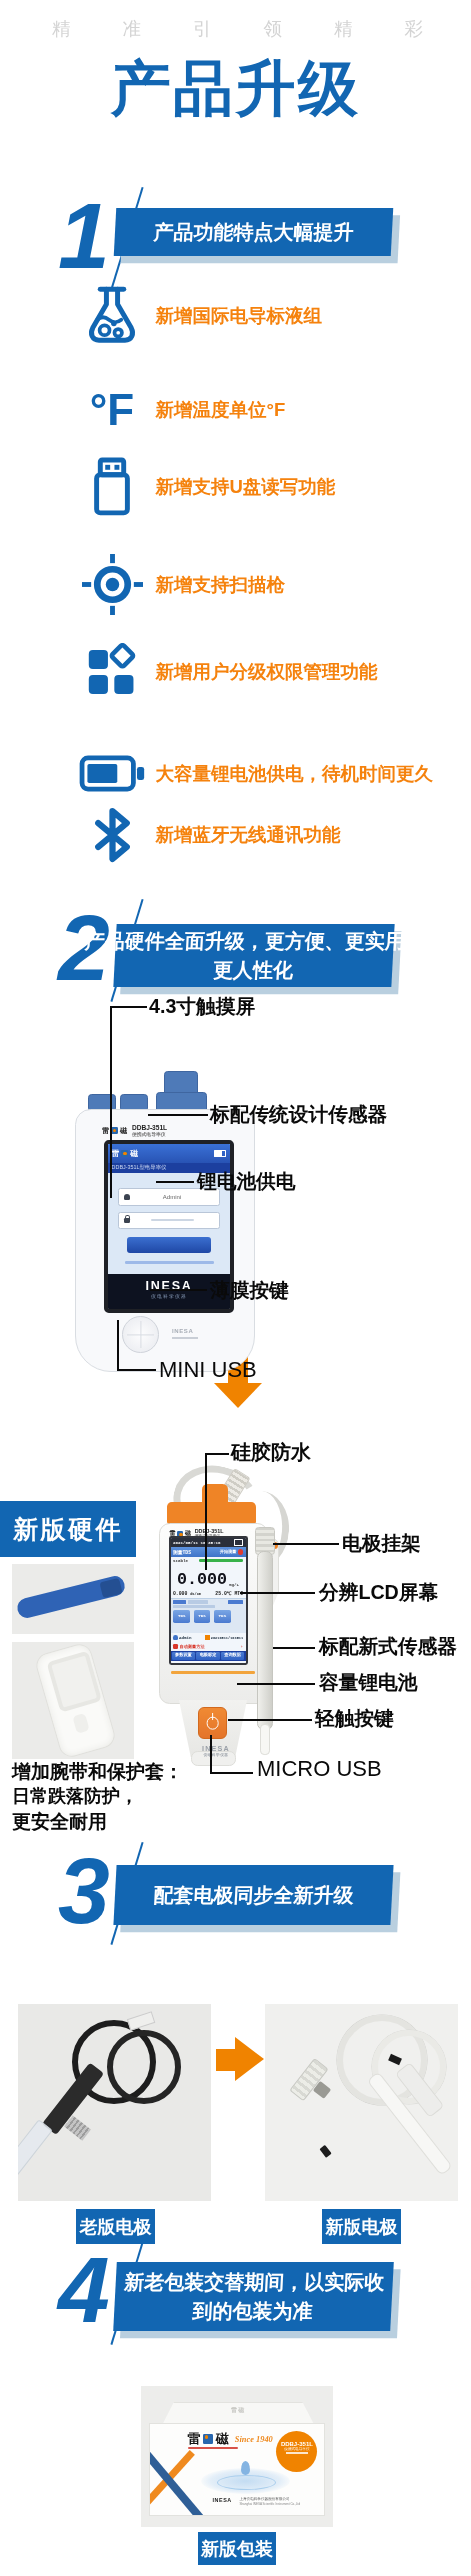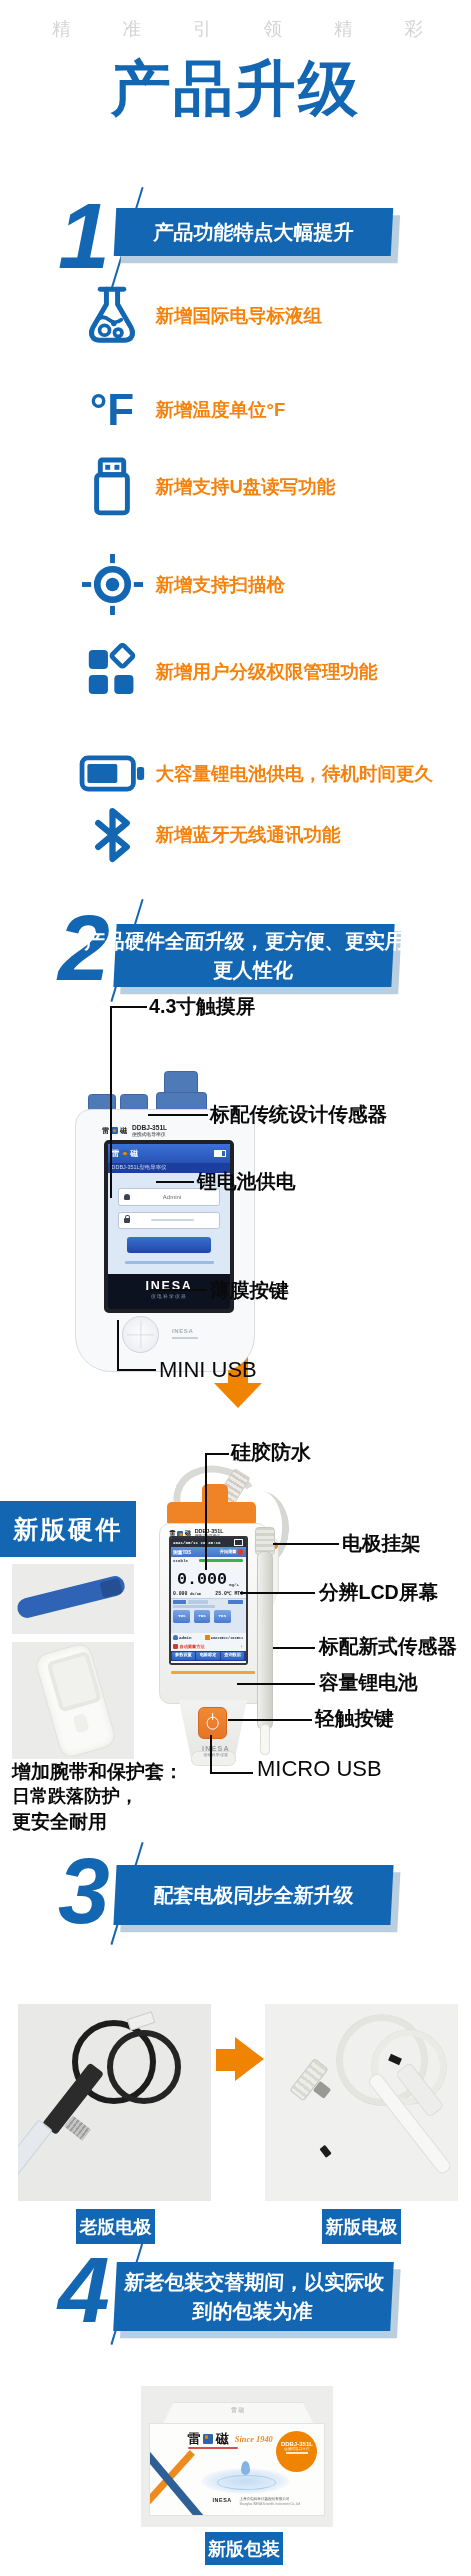--- a/index.html
+++ b/index.html
@@ -430,16 +430,16 @@
       </div>
       <div style="position:absolute;left:51px;top:44px;width:89px;height:26px;background:radial-gradient(ellipse at center,#c3dcf2 0%,#e3eef8 55%,rgba(253,253,252,0) 75%);border-radius:50%;"></div>
       <div style="position:absolute;left:67px;top:51px;width:57px;height:13px;border:1.8px solid #a9cdec;border-radius:50%;"></div>
       <div style="position:absolute;left:91px;top:37px;width:9px;height:14.3px;background:#84b4e2;border-radius:50% 50% 50% 50%/64% 64% 36% 36%;"></div>
       <div style="position:absolute;left:62px;top:73px;font-size:5.4px;font-weight:800;color:#222;letter-spacing:0.6px;">INESA</div>
       <div style="position:absolute;left:89px;top:73px;font-size:3.6px;color:#555;">上海仪电科学仪器股份有限公司</div>
       <div style="position:absolute;left:89px;top:78px;font-size:3px;color:#888;">Shanghai INESA Scientific Instrument Co.,Ltd</div>
     </div>
   </div>
 
-  <div class="bluetag" style="left:205px;top:2532px;width:78px;height:33px;font-size:18px;">新版包装</div>
+  <div class="bluetag" style="left:198px;top:2532px;width:78px;height:33px;font-size:18px;">新版包装</div>
 
 </div>
 
 
 </body></html>

